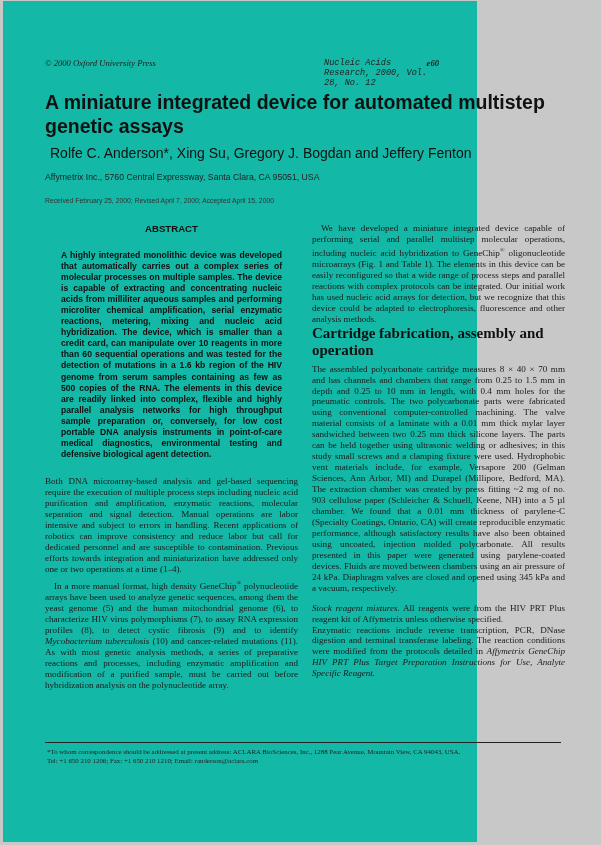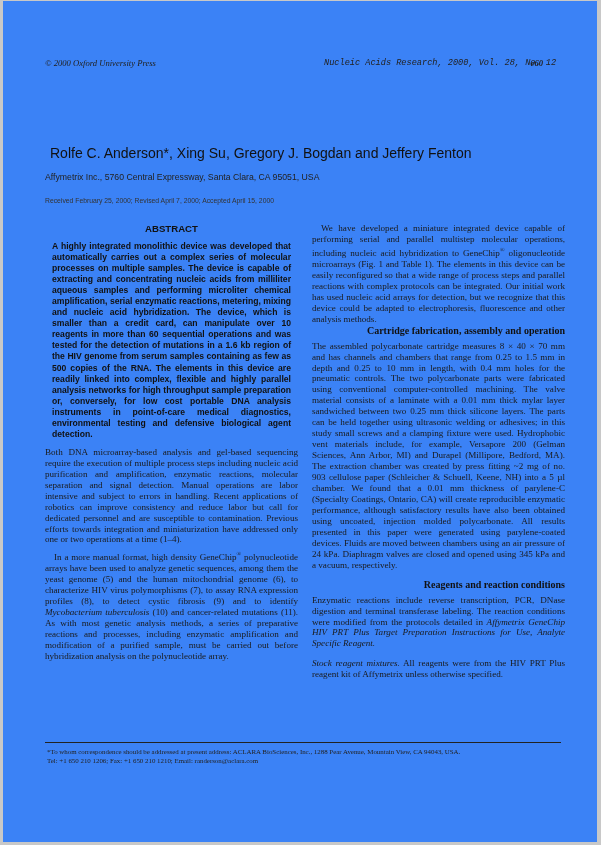--- a/index.html
+++ b/index.html
@@ -5,31 +5,31 @@
   html, body { margin: 0; padding: 0; }
   body {
     width: 601px; height: 845px;
     background: #c8c8c8;
     position: relative;
     overflow: hidden;
   }
   .page {
     position: absolute;
     left: 3px; top: 1px;
-    width: 594px; height: 841px;
-    background: #3b82f6;
+    width: 474px; height: 841px;
+    background: #14b8a6;
   }
   .hdr {
     position: absolute; top: 57px; left: 42px; right: 38px;
     font-family: "Liberation Serif", serif; font-style: italic;
     font-size: 8.6px; color: #222;
   }
   .hdr .left { position: absolute; left: 0; }
   .hdr .mid { position: absolute; left: 279px; font-family: Liberation Mono, monospace; }
-  .hdr .right { position: absolute; right: 16px; font-weight: bold; }
+  .hdr .right { position: absolute; right: 0; font-weight: bold; }
   .title {
     position: absolute; top: 89px; left: 42px; width: 520px;
     font-family: "Liberation Sans", sans-serif; font-weight: bold;
     font-size: 19.5px; line-height: 24px; color: #111;
     margin: 0;
   }
   .authors {
     position: absolute; top: 144px; left: 47px;
     font-family: "Liberation Sans", sans-serif; font-weight: normal;
     font-size: 14px; color: #111;
@@ -47,31 +47,31 @@
   .col { position: absolute; width: 253px; }
   .col-left { left: 42px; top: 222px; }
   .col-right { left: 309px; top: 222px; }
   .sec-head {
     font-family: "Liberation Sans", sans-serif; font-weight: bold;
     font-size: 9.6px; color: #111; margin: 0 0 5px 0; text-align: center;
   }
   .abstract-text {
     font-family: "Liberation Sans", sans-serif; font-weight: bold;
     font-size: 8.6px; line-height: 11.05px; color: #111;
-    text-align: justify; margin: 7px;
+    text-align: justify; margin: 16px;
   }
   .body-text {
     font-family: "Liberation Serif", serif;
     font-size: 9.1px; line-height: 10.95px; color: #1a1a1a;
     text-align: justify; margin: 0;
   }
   .indent { text-indent: 9px; }
   .subhead {
     font-family: "Liberation Serif", serif; font-weight: bold;
-    font-size: 10px; color: #111; margin: 0 0 5px 0; text-align: right;
+    font-size: 15px; color: #111; margin: 0 0 5px 0;
   }
   sup { font-size: 6px; }
   .footnote-rule {
     position: absolute; top: 741px; left: 42px; width: 516px;
     border-top: 1px solid #222;
   }
   .footnote {
     position: absolute; top: 746px; left: 44px; width: 516px;
     font-family: "Liberation Serif", serif;
     font-size: 6.9px; line-height: 9px; color: #222;
@@ -81,42 +81,42 @@
 <body>
 
 <div class="page">
 
   <div class="hdr">
     <span class="left">© 2000 Oxford University Press</span>
     <span class="mid">Nucleic Acids Research, 2000, Vol. 28, No. 12</span>
     <span class="right">e60</span>
   </div>
 
+  <h1 class="title">A miniature integrated device for automated multistep genetic assays</h1>
   <div class="authors">Rolfe C. Anderson*, Xing Su, Gregory J. Bogdan and Jeffery Fenton</div>
   <div class="affil">Affymetrix Inc., 5760 Central Expressway, Santa Clara, CA 95051, USA</div>
   <div class="dates">Received February 25, 2000; Revised April 7, 2000; Accepted April 15, 2000</div>
 
   <div class="col col-left">
     <div class="sec-head">ABSTRACT</div>
     <p class="abstract-text">A highly integrated monolithic device was developed that automatically carries out a complex series of molecular processes on multiple samples. The device is capable of extracting and concentrating nucleic acids from milliliter aqueous samples and performing microliter chemical amplification, serial enzymatic reactions, metering, mixing and nucleic acid hybridization. The device, which is smaller than a credit card, can manipulate over 10 reagents in more than 60 sequential operations and was tested for the detection of mutations in a 1.6 kb region of the HIV genome from serum samples containing as few as 500 copies of the RNA. The elements in this device are readily linked into complex, flexible and highly parallel analysis networks for high throughput sample preparation or, conversely, for low cost portable DNA analysis instruments in point-of-care medical diagnostics, environmental testing and defensive biological agent detection.</p>
 
     <p class="body-text">Both DNA microarray-based analysis and gel-based sequencing require the execution of multiple process steps including nucleic acid purification and amplification, enzymatic reactions, molecular separation and signal detection. Manual operations are labor intensive and subject to errors in handling. Recent applications of robotics can improve consistency and reduce labor but call for dedicated personnel and are susceptible to contamination. Previous efforts towards integration and miniaturization have addressed only one or two operations at a time (1–4).</p>
     <p class="body-text indent" style="margin-top:4px;"><span>In a more manual format, high density GeneChip</span><sup>®</sup><span> polynucleotide arrays have been used to analyze genetic sequences, among them the yeast genome (5) and the human mitochondrial genome (6), to characterize HIV virus polymorphisms (7), to assay RNA expression profiles (8), to detect cystic fibrosis (9) and to identify </span><i>Mycobacterium tuberculosis</i><span> (10) and cancer-related mutations (11). As with most genetic analysis methods, a series of preparative reactions and processes, including enzymatic amplification and modification of a purified sample, must be carried out before hybridization analysis on the polynucleotide array.</span></p>
   </div>
 
   <div class="col col-right">
     <p class="body-text indent"><span>We have developed a miniature integrated device capable of performing serial and parallel multistep molecular operations, including nucleic acid hybridization to GeneChip</span><sup>®</sup><span> oligonucleotide microarrays (Fig. 1 and Table 1). The elements in this device can be easily reconfigured so that a wide range of process steps and parallel reactions with complex protocols can be integrated. Our initial work has used nucleic acid arrays for detection, but we recognize that this device could be adapted to electrophoresis, fluorescence and other analysis methods.</span></p>
 
     <div class="subhead">Cartridge fabrication, assembly and operation</div>
     <p class="body-text">The assembled polycarbonate cartridge measures 8 × 40 × 70 mm and has channels and chambers that range from 0.25 to 1.5 mm in depth and 0.25 to 10 mm in length, with 0.4 mm holes for the pneumatic controls. The two polycarbonate parts were fabricated using conventional computer-controlled machining. The valve material consists of a laminate with a 0.01 mm thick mylar layer sandwiched between two 0.25 mm thick silicone layers. The parts can be held together using ultrasonic welding or adhesives; in this study small screws and a clamping fixture were used. Hydrophobic vent materials include, for example, Versapore 200 (Gelman Sciences, Ann Arbor, MI) and Durapel (Millipore, Bedford, MA). The extraction chamber was created by press fitting ~2 mg of no. 903 cellulose paper (Schleicher &amp; Schuell, Keene, NH) into a 5 µl chamber. We found that a 0.01 mm thickness of parylene-C (Specialty Coatings, Ontario, CA) will create reproducible enzymatic performance, although satisfactory results have also been obtained using uncoated, injection molded polycarbonate. All results presented in this paper were generated using parylene-coated devices. Fluids are moved between chambers using an air pressure of 24 kPa. Diaphragm valves are closed and opened using 345 kPa and a vacuum, respectively.</p>
 
-    <div class="subhead" style="margin-top:8px;">Reagents and reaction conditions</div>
+    <p class="body-text" style="margin-top:9px;"><i>Stock reagent mixtures.</i><span> All reagents were from the HIV PRT Plus reagent kit of Affymetrix unless otherwise specified.</span></p>
+
     <p class="body-text"><span>Enzymatic reactions include reverse transcription, PCR, DNase digestion and terminal transferase labeling. The reaction conditions were modified from the protocols detailed in </span><i>Affymetrix GeneChip HIV PRT Plus Target Preparation Instructions for Use, Analyte Specific Reagent.</i></p>
-
-    <p class="body-text" style="margin-top:9px;"><i>Stock reagent mixtures.</i><span> All reagents were from the HIV PRT Plus reagent kit of Affymetrix unless otherwise specified.</span></p>
   </div>
 
   <div class="footnote-rule"></div>
   <div class="footnote">
     <div>*To whom correspondence should be addressed at present address: ACLARA BioSciences, Inc., 1288 Pear Avenue, Mountain View, CA 94043, USA.</div>
     <div>Tel: +1 650 210 1206; Fax: +1 650 210 1210; Email: randerson@aclara.com</div>
   </div>
 </div>
 
 </body></html>

